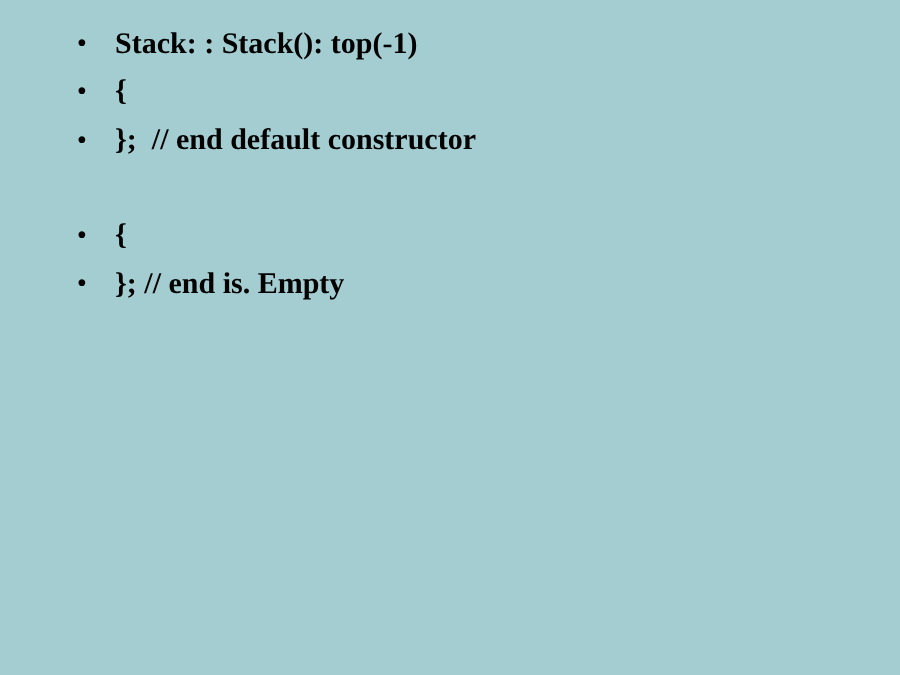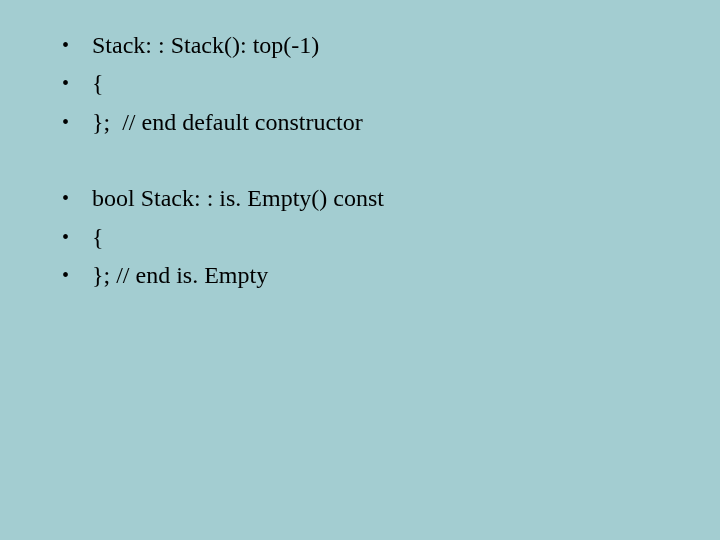--- a/index.html
+++ b/index.html
@@ -8,21 +8,22 @@
     width: 720px;
     height: 540px;
     background: #a3cdd1;
     font-family: "Times New Roman", Times, serif;
     font-size: 24px;
     color: #000;
     overflow: hidden;
   }
   .slide {
     box-sizing: border-box;
-    padding: 26px 50px 0 50px;
+    padding: 16px 50px 0 50px;
+    font-weight: bold;
   }
   ul.bullets {
     list-style: none;
     margin: 0;
     padding: 0;
   }
   ul.bullets > li {
     position: relative;
     padding-left: 42px;
     line-height: 1.6;
@@ -44,17 +45,16 @@
 <body>
 
 <div class="slide">
   <ul class="bullets">
     <li>Stack: : Stack(): top(-1)</li>
     <li>{</li>
     <li>};  // end default constructor</li>
   </ul>
   <div class="gap"></div>
   <ul class="bullets">
-    <li>bool Stack: : is. Empty() const</li>
     <li>{</li>
     <li>}; // end is. Empty</li>
   </ul>
 </div>
 
 </body></html>

